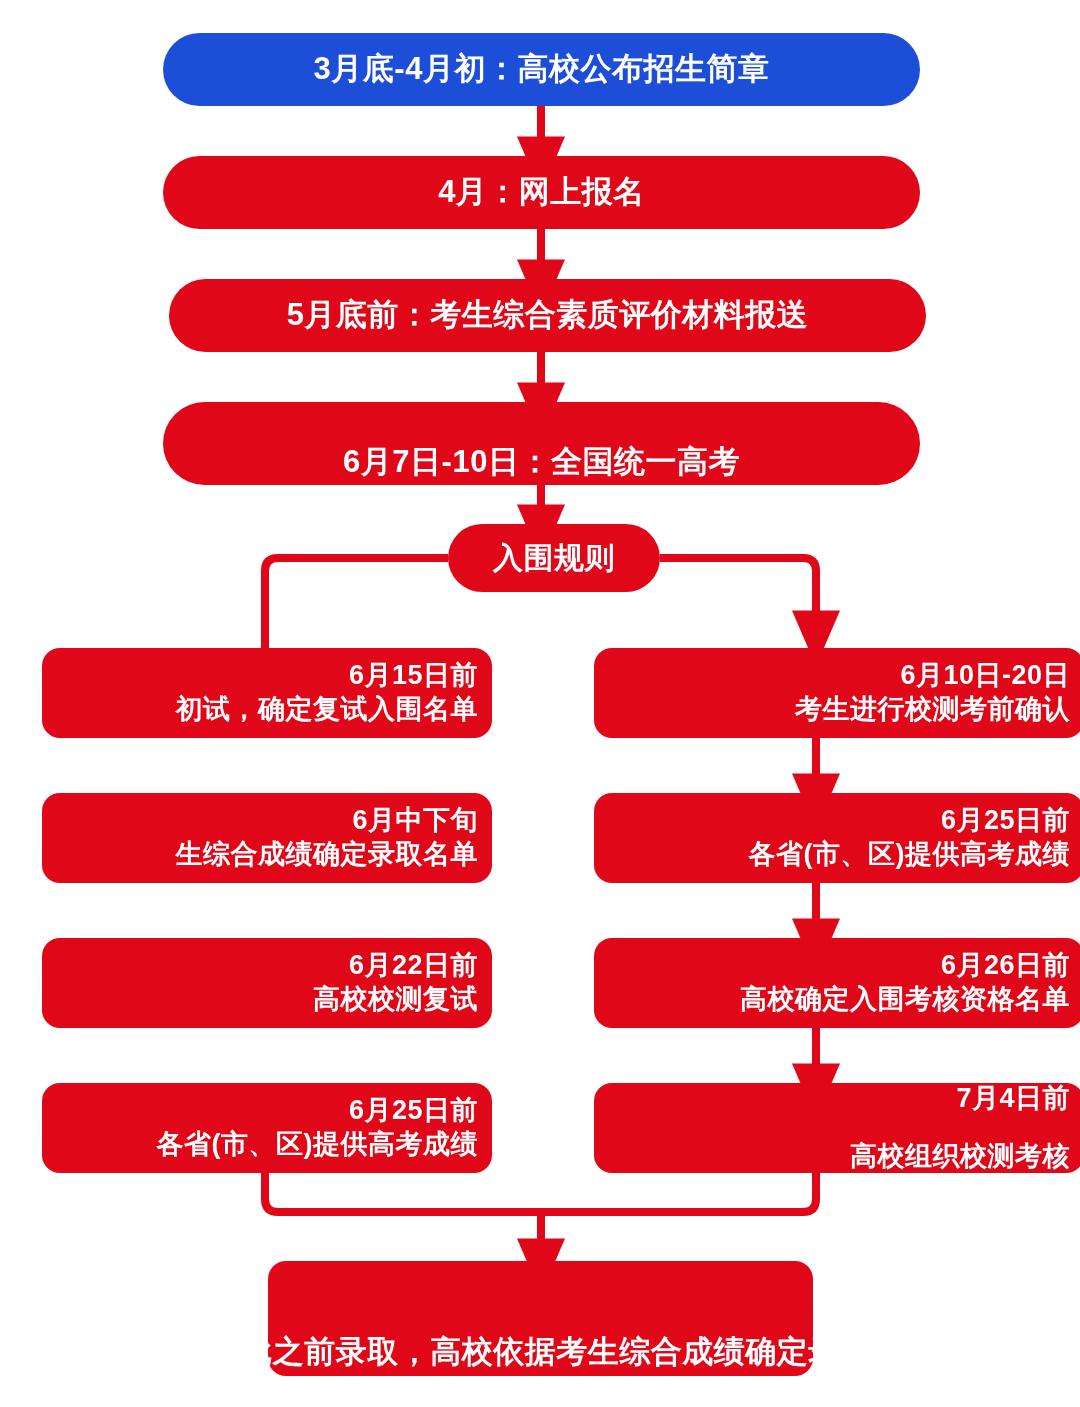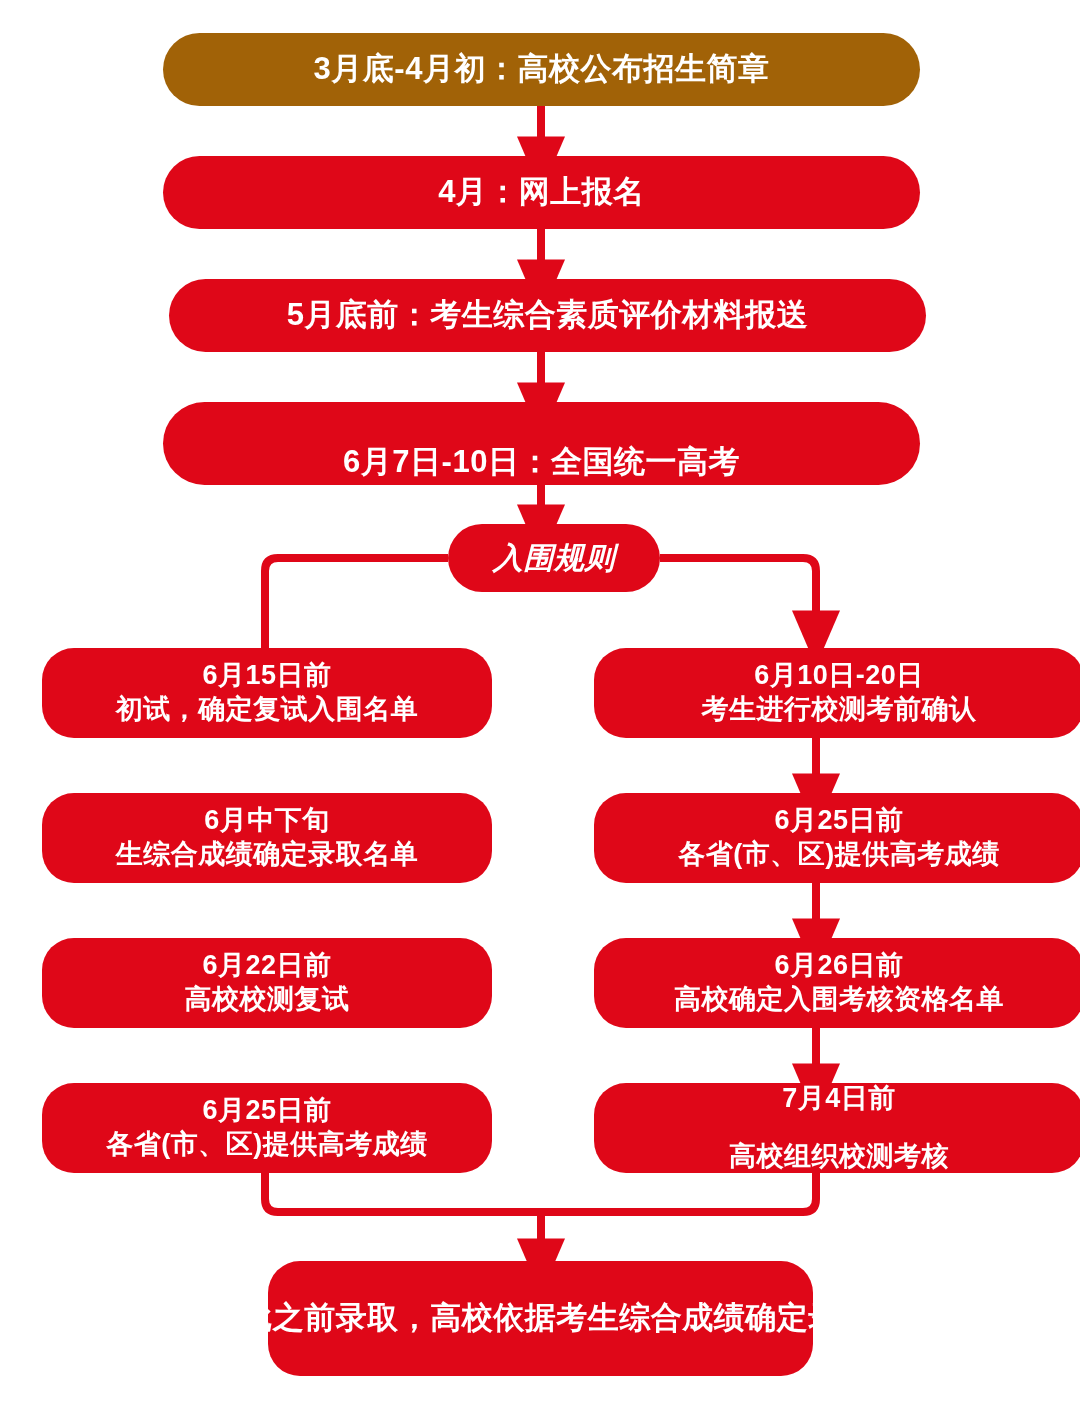--- a/index.html
+++ b/index.html
@@ -41,36 +41,36 @@
     z-index: 2;
   }
   .node .line {
     display: block;
     white-space: nowrap;
   }
   .pill {
     border-radius: 999px;
   }
   .rounded {
-    border-radius: 32px;
+    border-radius: 18px;
+    align-items: flex-end;
   }
   
   .trunk {
     font-size: 31px;
   }
   #node-announcement { left: 163px; top: 33px;  width: 757px; height: 73px; }
   #node-register     { left: 163px; top: 156px; width: 757px; height: 73px; }
   #node-materials    { left: 169px; top: 279px; width: 757px; height: 73px; }
   #node-gaokao       { left: 163px; top: 402px; width: 757px; height: 83px; align-items: flex-end; }
 
   
   #node-rule {
     left: 448px; top: 524px; width: 212px; height: 68px;
     font-size: 30px;
-    font-style: italic;
   }
 
   
   .branch {
     font-size: 27px;
     flex-direction: column;
     justify-content: center;
   }
   .branch .line.date {
     font-size: 27px;
@@ -126,21 +126,21 @@
       <line x1="816" y1="1028" x2="816" y2="1065"></line>
     </g>
 
     <path d="M 265 1173 L 265 1199 Q 265 1212 278 1212 L 541 1212" stroke="#DF0718" stroke-width="8" fill="none"></path>
 
     <path d="M 816 1173 L 816 1199 Q 816 1212 803 1212 L 541 1212" stroke="#DF0718" stroke-width="8" fill="none"></path>
 
     <line x1="541" y1="1212" x2="541" y2="1240" stroke="#DF0718" stroke-width="8" fill="none" marker-end="url(#arrowhead)"></line>
   </svg>
 
-  <div class="node pill trunk" id="node-announcement" style="background:#a16207;">
+  <div class="node pill trunk" id="node-announcement" style="background:#1d4ed8;">
     <span class="line">3月底-4月初：高校公布招生简章</span>
   </div>
 
   <div class="node pill trunk" id="node-register" style="background:#DF0718;">
     <span class="line">4月：网上报名</span>
   </div>
 
   <div class="node pill trunk" id="node-materials" style="background:#DF0718;">
     <span class="line">5月底前：考生综合素质评价材料报送</span>
   </div>

